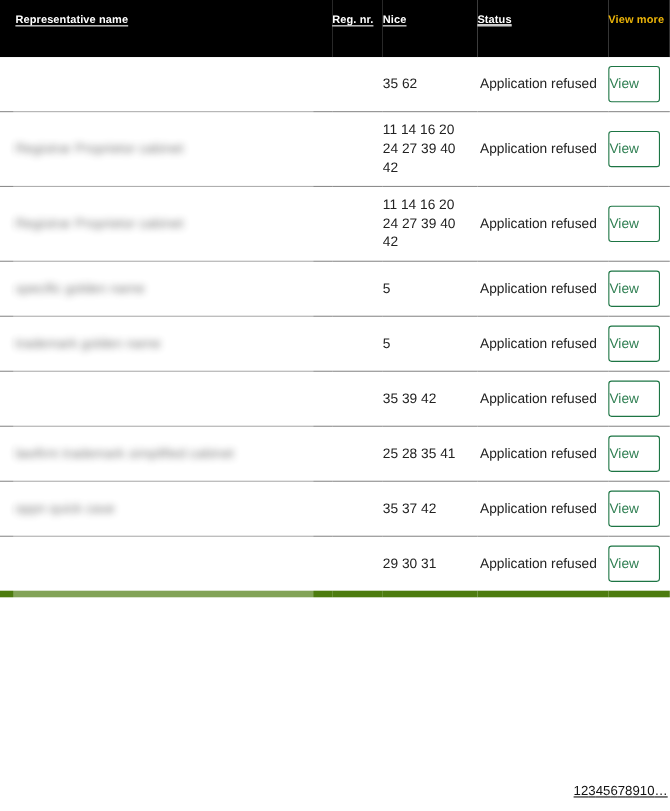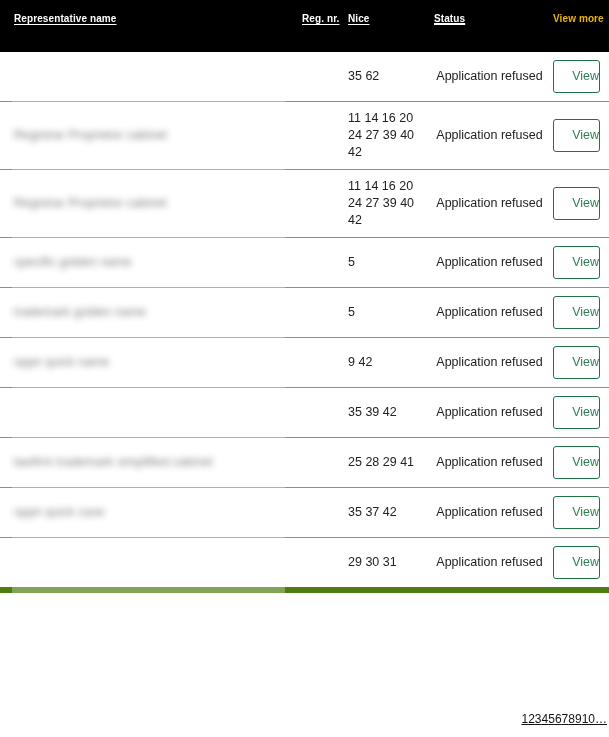--- a/index.html
+++ b/index.html
@@ -102,21 +102,21 @@
     z-index: 5;
   }
 
   
   .view-btn {
     display: inline-block;
     box-sizing: border-box;
     width: 47px;
     height: 33px;
     line-height: 31px;
-    text-align: right;
+    text-align: left;
     border: 1px solid #1d7544;
     border-radius: 3px;
     color: #2f7f52;
     background: #ffffff;
     font-size: 12.5px;
     cursor: pointer;
     text-decoration: none;
   }
 
   
@@ -199,37 +199,30 @@
         <td class="cell-view"><a class="view-btn">View</a></td>
       </tr>
       <tr>
         <td class="cell-name"><span class="redacted">trademark golden name</span></td>
         <td class="cell-reg">&nbsp;</td>
         <td class="cell-nice">5</td>
         <td class="cell-status">Application refused</td>
         <td class="cell-view"><a class="view-btn">View</a></td>
       </tr>
       <tr>
-        <td class="cell-name"><span class="redacted">oppn quick name</span></td>
-        <td class="cell-reg">&nbsp;</td>
-        <td class="cell-nice">9 42</td>
-        <td class="cell-status">Application refused</td>
-        <td class="cell-view"><a class="view-btn">View</a></td>
-      </tr>
-      <tr>
         <td class="cell-name"><span class="redacted empty">&nbsp;</span></td>
         <td class="cell-reg">&nbsp;</td>
         <td class="cell-nice">35 39 42</td>
         <td class="cell-status">Application refused</td>
         <td class="cell-view"><a class="view-btn">View</a></td>
       </tr>
       <tr>
         <td class="cell-name"><span class="redacted">lawfirm trademark simplified cabinet</span></td>
         <td class="cell-reg">&nbsp;</td>
-        <td class="cell-nice">25 28 29 41</td>
+        <td class="cell-nice">25 28 35 41</td>
         <td class="cell-status">Application refused</td>
         <td class="cell-view"><a class="view-btn">View</a></td>
       </tr>
       <tr>
         <td class="cell-name"><span class="redacted">oppn quick case</span></td>
         <td class="cell-reg">&nbsp;</td>
         <td class="cell-nice">35 37 42</td>
         <td class="cell-status">Application refused</td>
         <td class="cell-view"><a class="view-btn">View</a></td>
       </tr>

